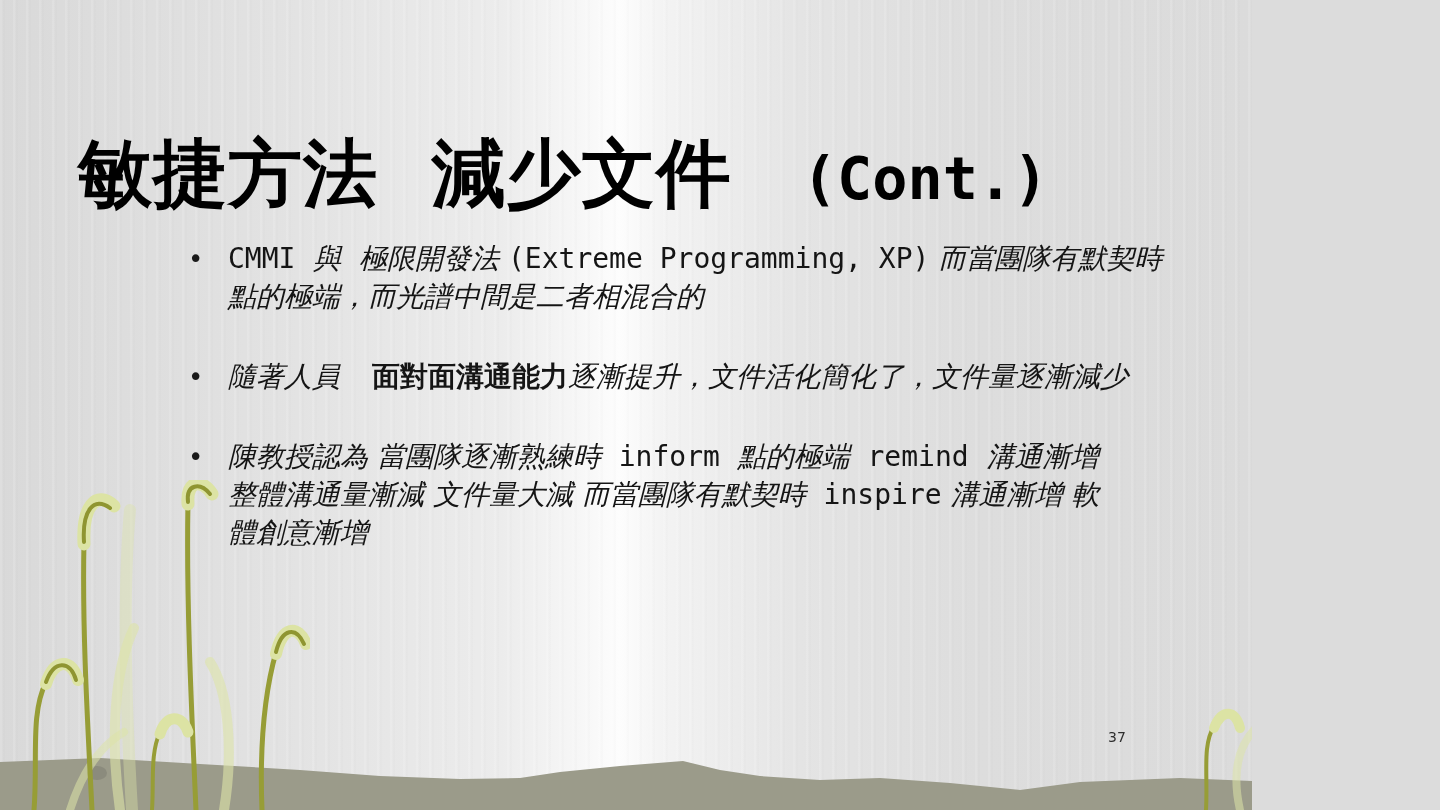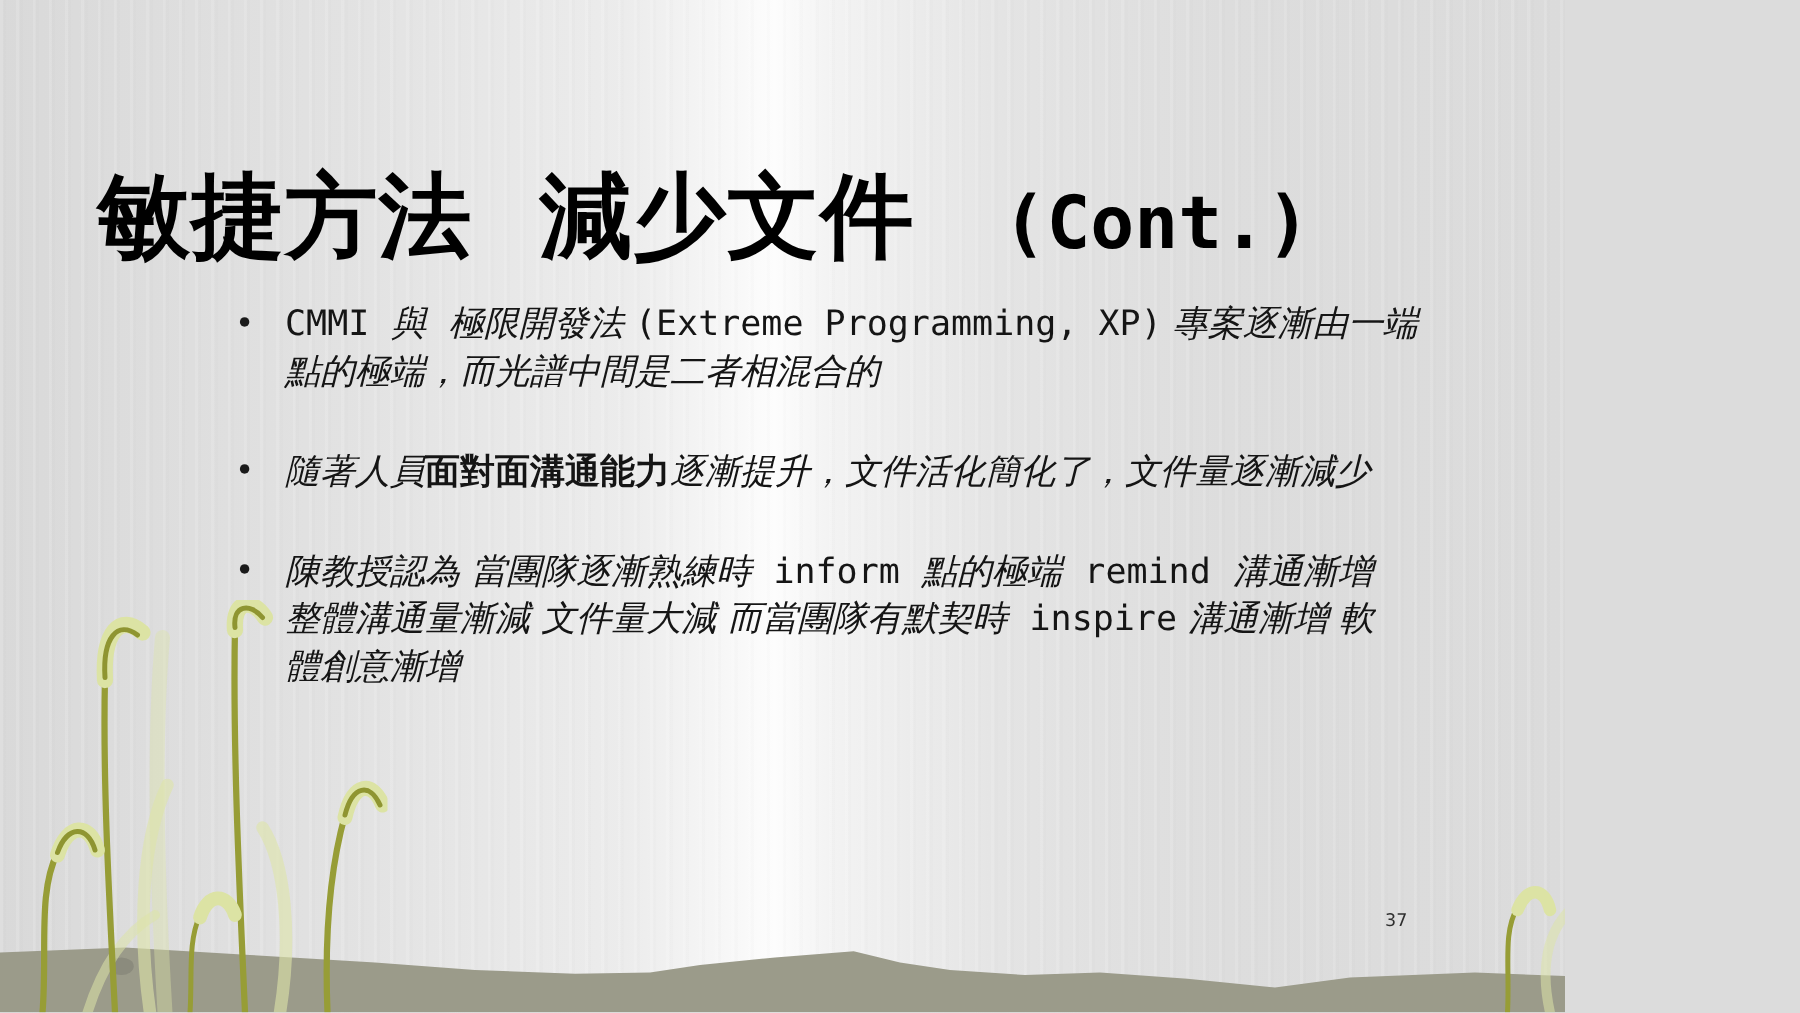--- a/index.html
+++ b/index.html
@@ -34,21 +34,21 @@
     color:#151515;font-size:28px;
   }
   .bullets li{display:flex;margin:0 0 42px 0;}
   .marker{
     width:40px;flex:0 0 40px;font-size:26px;line-height:38px;
     color:#1a1a1a;font-family:"DejaVu Sans","Liberation Sans",sans-serif;
   }
   .btext{flex:1;}
   .line{white-space:pre;line-height:38px;}
   .sg-n{font-family:"DejaVu Serif","Liberation Serif",serif;font-style:italic;}
-  .sg-b{font-family:"DejaVu Sans","Liberation Sans",sans-serif;font-weight:700;}
+  .sg-b{font-family:"DejaVu Sans","Liberation Sans",sans-serif;font-weight:700;margin-left:32px;}
   .sg-m{font-family:"DejaVu Sans Mono","Liberation Mono",monospace;}
   .page-number{
     position:absolute;left:1108px;top:729px;
     font-family:"DejaVu Sans","Liberation Sans",sans-serif;
     font-size:14px;color:#2e2e2e;
   }
   .ground-svg{position:absolute;left:0;bottom:0;width:1440px;height:115px;}
   .grass-left{position:absolute;left:0;bottom:0;width:310px;height:330px;}
   .grass-right{position:absolute;left:1140px;bottom:0;width:300px;height:200px;}
 </style>
@@ -57,21 +57,21 @@
 
 <div class="slide">
   <div class="streaks"></div>
 
   <h1 class="title"><span class="t-cjk">敏捷方法  減少文件</span><span class="t-mono">  (Cont.)</span></h1>
 
   <ul class="bullets">
     <li>
       <span class="marker">•</span>
       <div class="btext">
-        <div class="line"><span class="sg-m">CMMI</span><span class="sg-n">  與  極限開發法 </span><span class="sg-m">(Extreme Programming, XP)</span><span class="sg-n"> 專案逐漸由一端</span></div>
+        <div class="line"><span class="sg-m">CMMI</span><span class="sg-n">  與  極限開發法 </span><span class="sg-m">(Extreme Programming, XP)</span><span class="sg-n"> 而當團隊有默契時</span></div>
         <div class="line"><span class="sg-n">點的極端，而光譜中間是二者相混合的</span></div>
       </div>
     </li>
     <li>
       <span class="marker">•</span>
       <div class="btext">
         <div class="line"><span class="sg-n">隨著人員</span><span class="sg-b">面對面溝通能力</span><span class="sg-n">逐漸提升，文件活化簡化了，文件量逐漸減少</span></div>
       </div>
     </li>
     <li>

